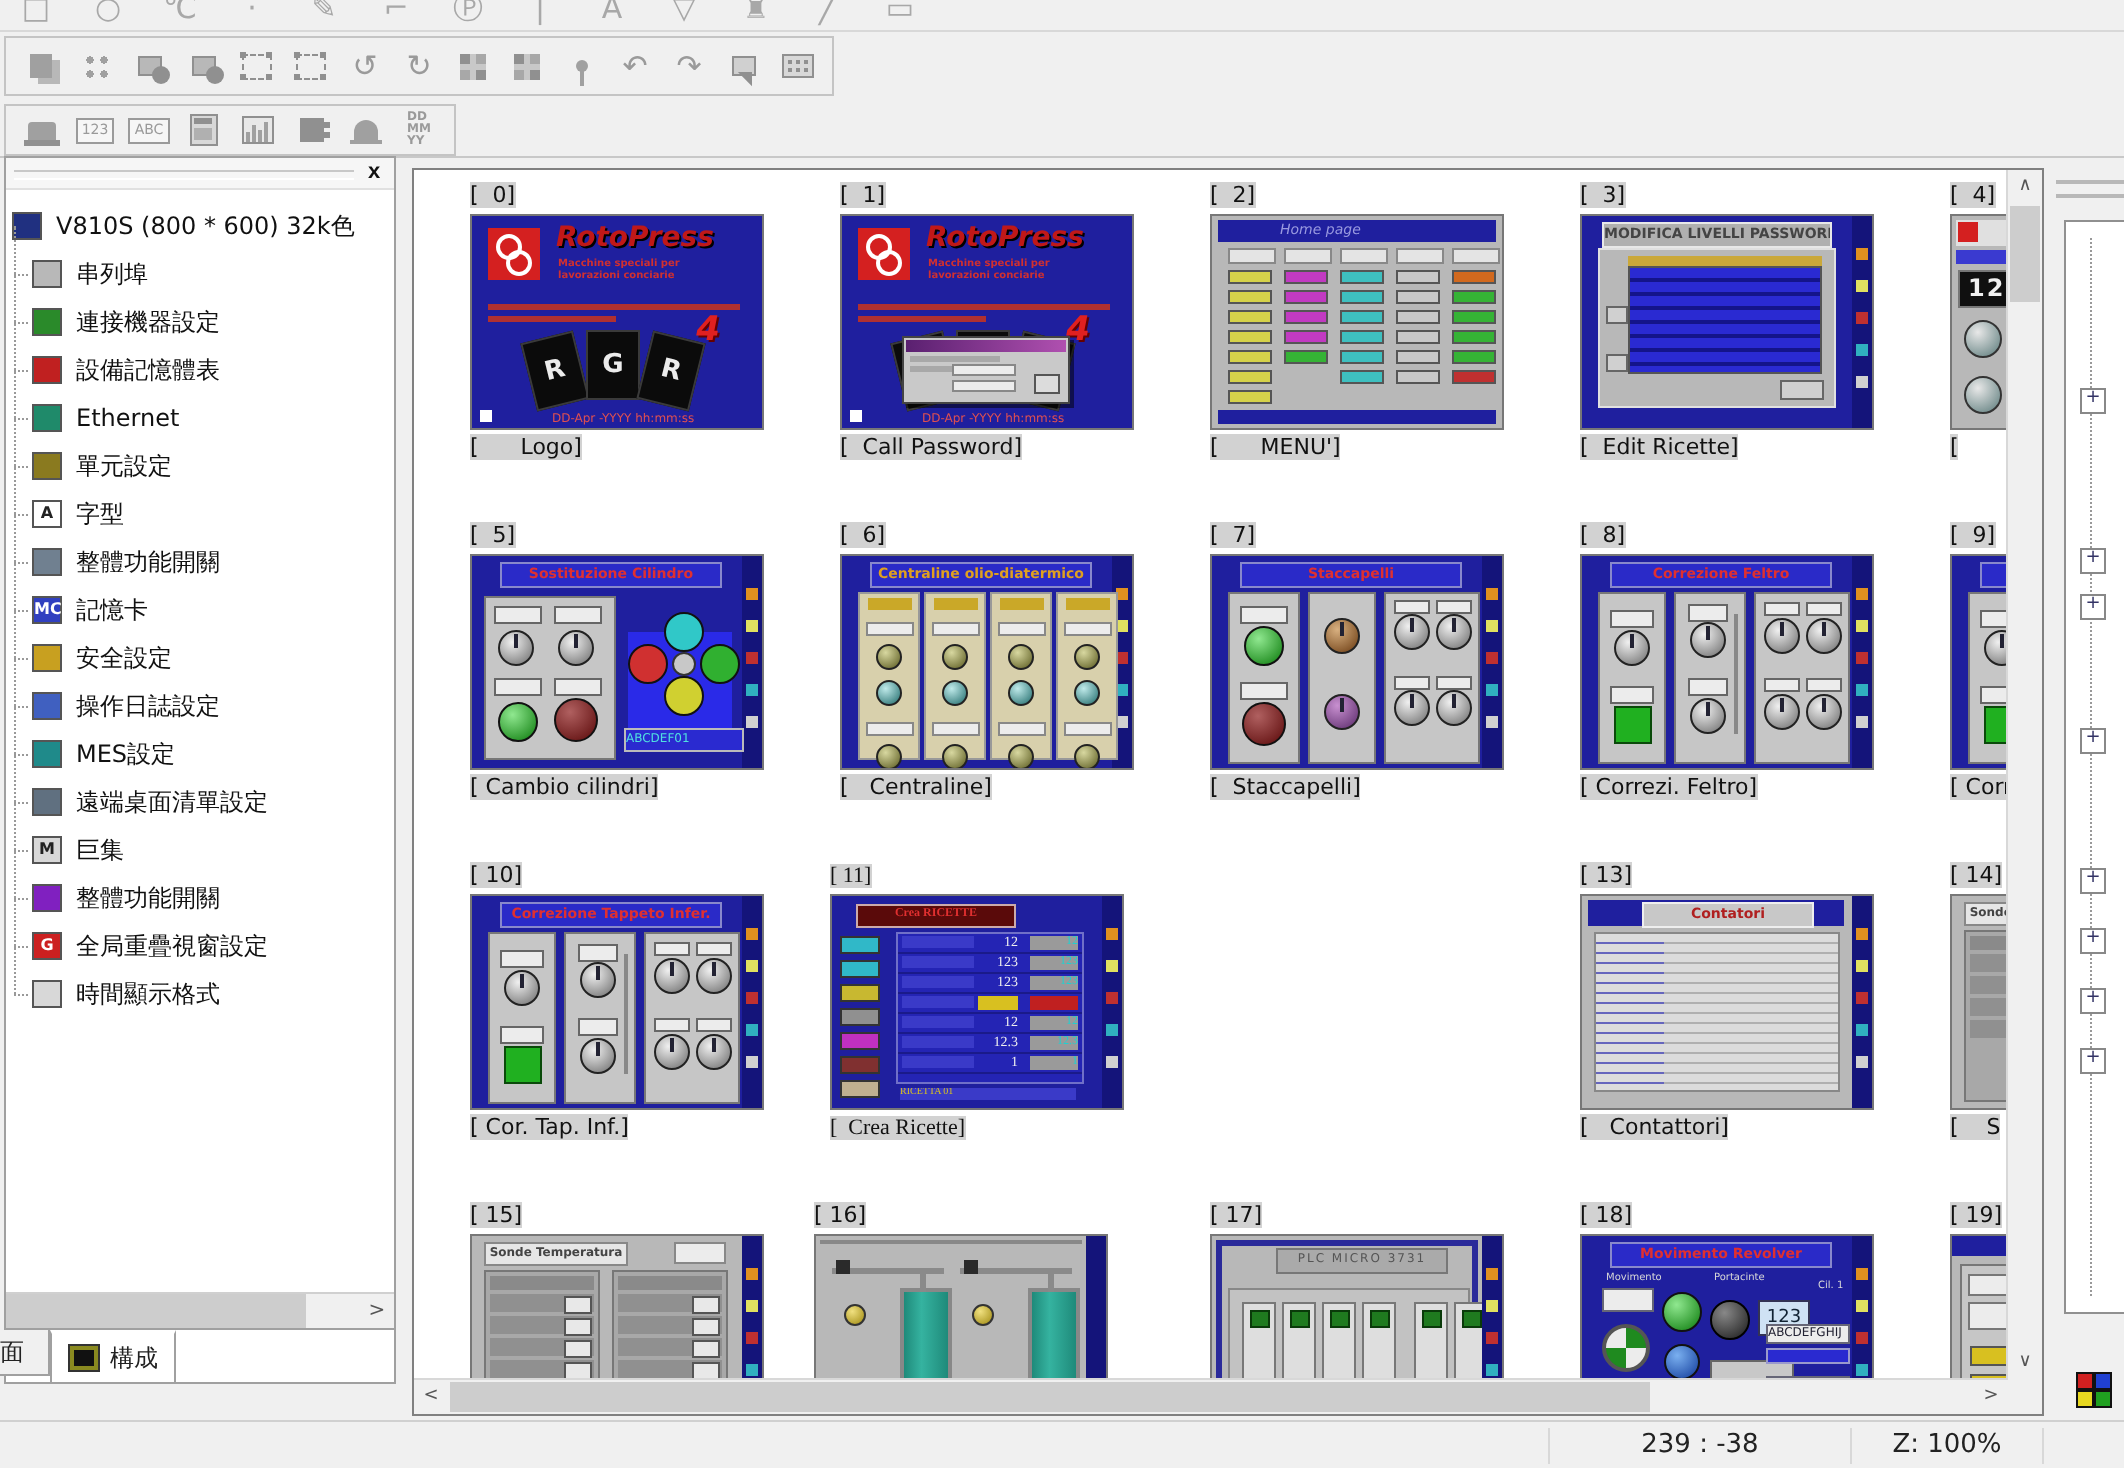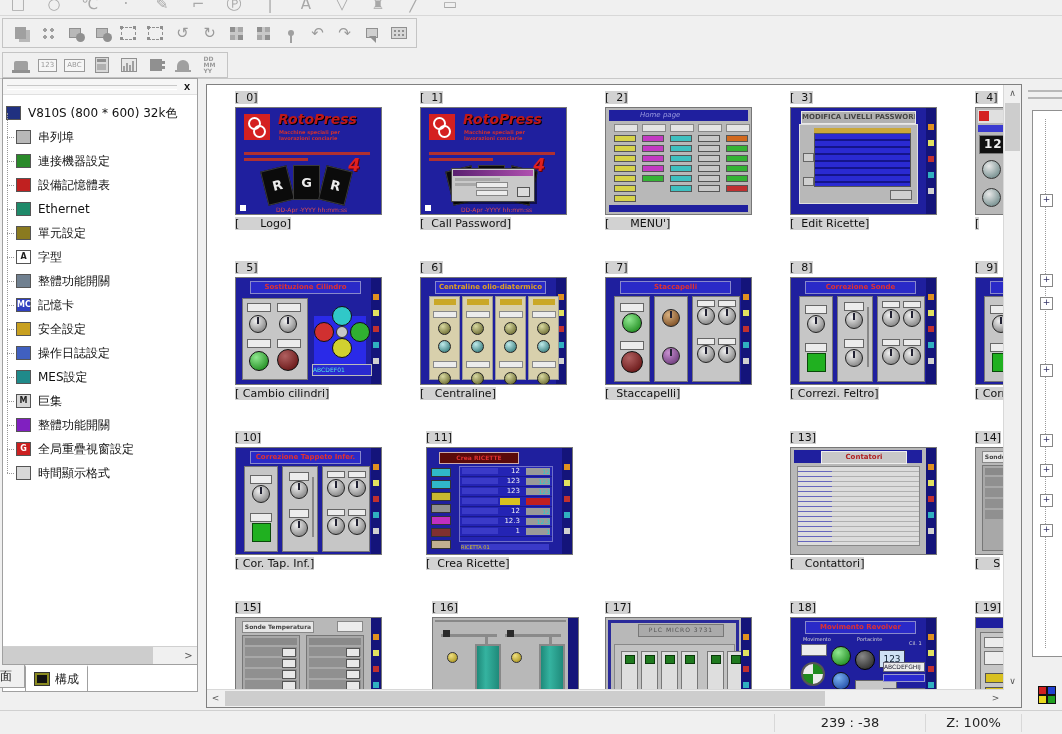--- a/index.html
+++ b/index.html
@@ -337,20 +337,24 @@
         </div>
         <div class="titem child">
           <span class="tic" style="background: rgb(64, 96, 192); color: rgb(255, 255, 255);"></span>
           <span class="tlabel">操作日誌設定</span>
         </div>
         <div class="titem child">
           <span class="tic" style="background: rgb(31, 138, 138); color: rgb(255, 255, 255);"></span>
           <span class="tlabel">MES設定</span>
         </div>
         <div class="titem child">
+          <span class="tic" style="background: rgb(96, 112, 128); color: rgb(255, 255, 255);"></span>
+          <span class="tlabel">遠端桌面清單設定</span>
+        </div>
+        <div class="titem child">
           <span class="tic" style="background: rgb(216, 216, 216); color: rgb(34, 34, 34);">M</span>
           <span class="tlabel">巨集</span>
         </div>
         <div class="titem child">
           <span class="tic" style="background: rgb(128, 32, 192); color: rgb(255, 255, 255);"></span>
           <span class="tlabel">整體功能開關</span>
         </div>
         <div class="titem child">
           <span class="tic" style="background: rgb(204, 32, 32); color: rgb(255, 255, 255);">G</span>
           <span class="tlabel">全局重疊視窗設定</span>
@@ -620,21 +624,21 @@
         <div class="cell" style="left: 583px; top: 176px;">
           <div class="numlabel"><span class="chip">[  8]</span></div>
           <div class="shot blue">
             <div class="side">
               <i style="background: rgb(224, 144, 32); top: 16px;"></i>
               <i style="background: rgb(224, 224, 96); top: 32px;"></i>
               <i style="background: rgb(192, 48, 48); top: 48px;"></i>
               <i style="background: rgb(48, 176, 192); top: 64px;"></i>
               <i style="background: rgb(208, 208, 208); top: 80px;"></i>
             </div>
-            <div class="ttl ">Correzione Sonde</div>
+            <div class="ttl ">Correzione Feltro</div>
             <div class="bkpanel" style="left: 8px; width: 32px;">
               <div class="chip8" style="left: 5px; top: 8px; width: 20px;"></div>
               <div class="knob" style="left: 7px; top: 18px;"></div>
               <div class="chip8" style="left: 5px; top: 46px; width: 20px;"></div>
               <div style="position: absolute; left: 7px; top: 56px; width: 17px; height: 17px; background: rgb(32, 176, 32); border: 1px solid rgb(10, 74, 10);"></div>
             </div>
             <div class="bkpanel" style="left: 46px; width: 34px;">
               <div class="chip8" style="left: 6px; top: 5px; width: 18px;"></div>
               <div class="knob" style="left: 7px; top: 14px;"></div>
               <div class="chip8" style="left: 6px; top: 42px; width: 18px;"></div>
@@ -697,21 +701,21 @@
               <div class="chip8" style="left: 25px; top: 4px; width: 16px; height: 5px;"></div>
               <div class="knob" style="left: 25px; top: 12px;"></div>
               <div class="chip8" style="left: 4px; top: 42px; width: 16px; height: 5px;"></div>
               <div class="knob" style="left: 4px; top: 50px;"></div>
               <div class="chip8" style="left: 25px; top: 42px; width: 16px; height: 5px;"></div>
               <div class="knob" style="left: 25px; top: 50px;"></div>
             </div>
           </div>
           <div class="caption"><span class="chip">[ Cor. Tap. Inf.]</span></div>
         </div>
-        <div class="cell" style="left: 219px; top: 346px;">
+        <div class="cell" style="left: 208px; top: 346px; font-family: Liberation Serif, serif;">
           <div class="numlabel"><span class="chip">[ 11]</span></div>
           <div class="shot blue">
             <div class="side">
               <i style="background: rgb(224, 144, 32); top: 16px;"></i>
               <i style="background: rgb(224, 224, 96); top: 32px;"></i>
               <i style="background: rgb(192, 48, 48); top: 48px;"></i>
               <i style="background: rgb(48, 176, 192); top: 64px;"></i>
               <i style="background: rgb(208, 208, 208); top: 80px;"></i>
             </div>
             <div class="rtitle">Crea RICETTE</div>
@@ -815,21 +819,21 @@
               <div class="trow"></div>
             </div>
             <div class="side">
               <i style="background: rgb(224, 144, 32); top: 16px;"></i>
               <i style="background: rgb(224, 224, 96); top: 32px;"></i>
               <i style="background: rgb(192, 48, 48); top: 48px;"></i>
               <i style="background: rgb(48, 176, 192); top: 64px;"></i>
             </div>
           </div>
         </div>
-        <div class="cell" style="left: 225px; top: 516px;">
+        <div class="cell" style="left: 200px; top: 516px;">
           <div class="numlabel"><span class="chip">[ 16]</span></div>
           <div class="shot grayshot">
             <div style="position: absolute; top: 0px; right: 0px; bottom: 0px; width: 10px; background: rgb(20, 20, 122);"></div>
             <div class="tank" style="left: 42px; top: 26px;"></div>
             <div class="pipeh" style="left: 8px; top: 16px; width: 56px;"></div>
             <div class="pipev" style="left: 52px; top: 16px; height: 12px;"></div>
             <div class="valve" style="left: 14px; top: 34px;"></div>
             <div class="pumpd" style="left: 10px; top: 12px;"></div>
             <div class="tank" style="left: 106px; top: 26px;"></div>
             <div class="pipeh" style="left: 72px; top: 16px; width: 56px;"></div>

